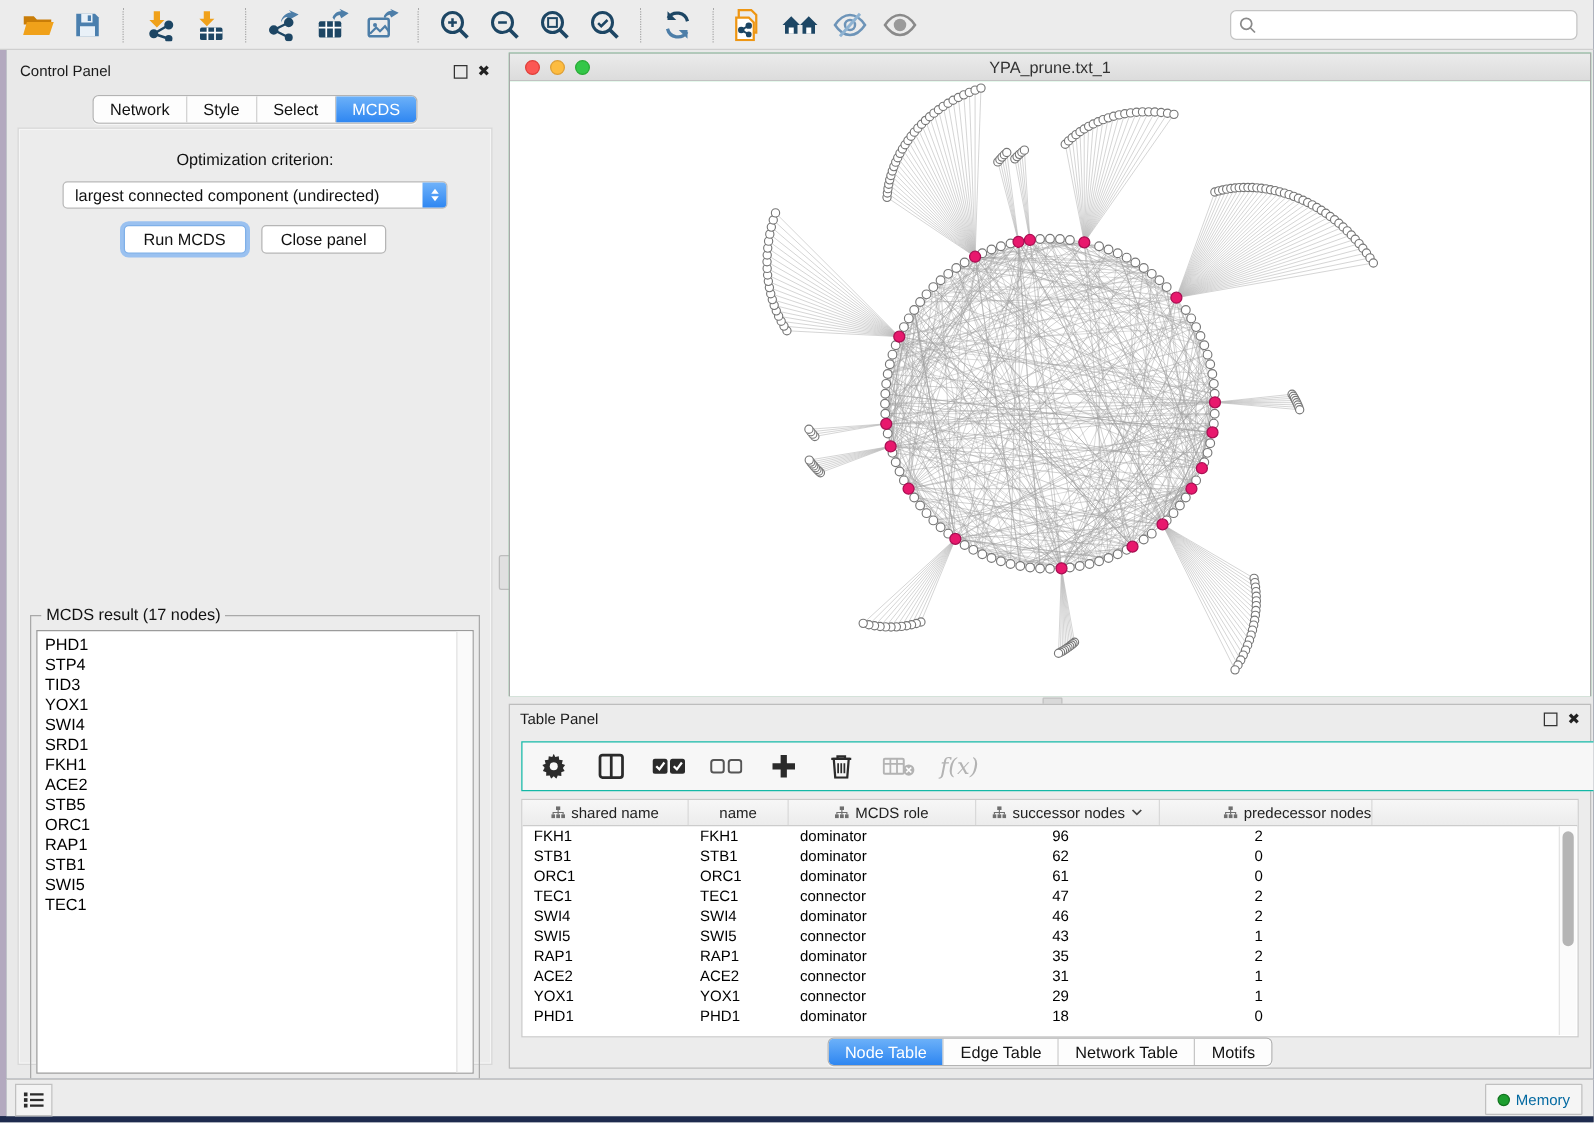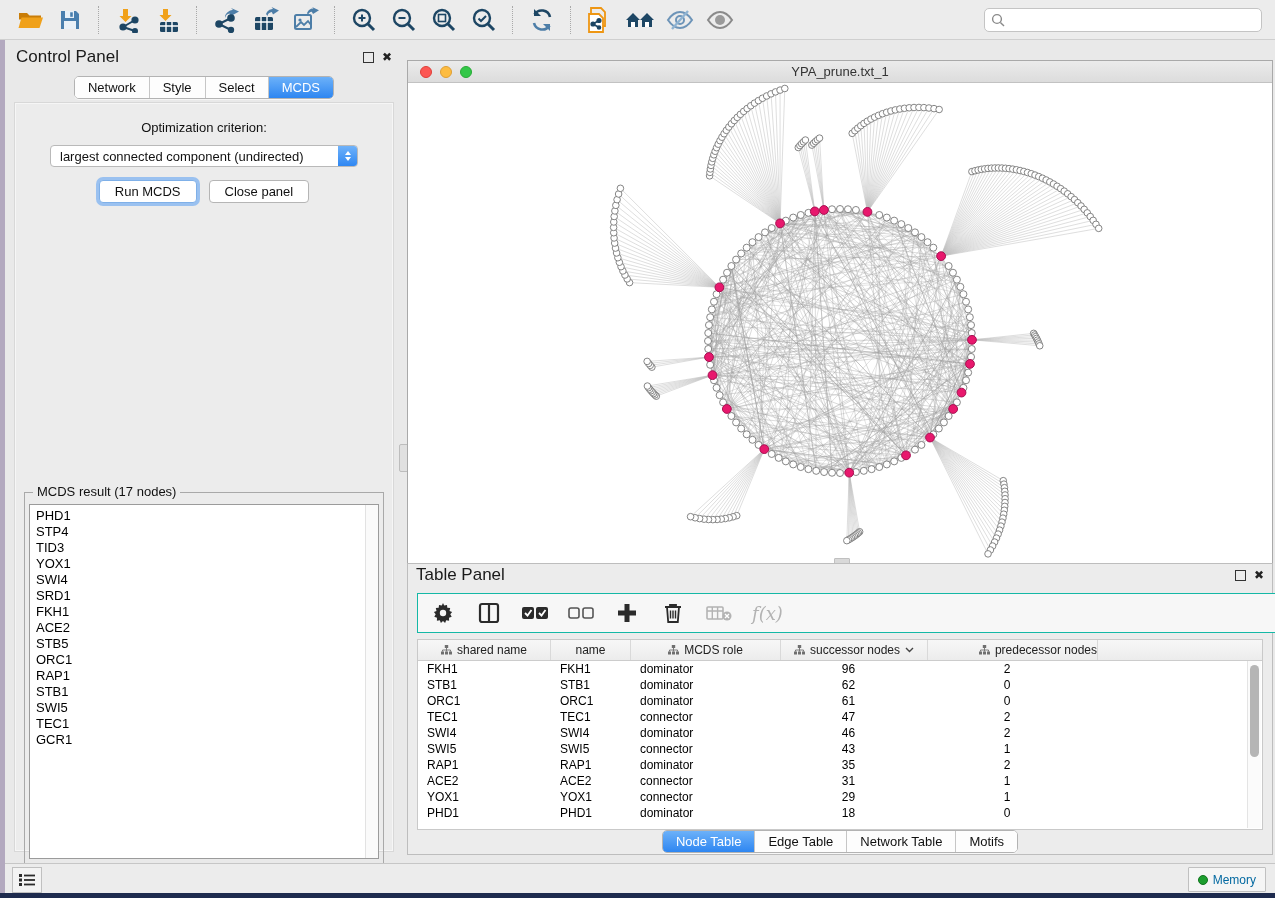--- a/index.html
+++ b/index.html
@@ -15,21 +15,21 @@
   .tb-spacer{flex:1;}
   .searchbox{width:278px;height:24px;background:#fff;border:1px solid #c4c4c4;border-radius:5px;margin-right:13px;display:flex;align-items:center;padding:0 6px;box-sizing:border-box;}
   .searchbox input{border:none;outline:none;flex:1;font-size:12px;background:transparent;margin-left:5px;}
 
   
   .main{position:absolute;left:5px;top:40px;width:1270px;height:823px;background:#e9e9e9;}
 
   
   .cpanel{position:absolute;left:3px;top:6px;width:392px;height:812px;}
   .panel-titlebar{display:flex;align-items:center;height:22px;padding:0 8px;}
-  .panel-title{font-size:17px;color:#1a1a1a;}
+  .panel-title{font-size:12px;color:#1a1a1a;}
   .panel-title-icons{margin-left:auto;display:flex;gap:8px;align-items:center;}
   .ticon{font-size:12px;color:#222;line-height:1;cursor:default;}
   .ticon.float{width:9px;height:9px;border:1.5px solid #333;display:inline-block;}
   .cp-tabs{position:absolute;left:0;right:0;top:30px;display:flex;justify-content:center;}
   .seg{display:inline-flex;border:1px solid #b3b3b3;border-radius:5px;overflow:hidden;background:#fdfdfd;box-shadow:0 1px 0 rgba(255,255,255,.6);}
   .seg .s{padding:2px 13px;font-size:13px;color:#111;background:#fdfdfd;border-right:1px solid #c6c6c6;line-height:17px;white-space:nowrap;}
   .seg .s:last-child{border-right:none;}
   .seg .s.active{background:linear-gradient(#6cb1f9,#2e86f1);color:#fff;}
   .cp-content{position:absolute;left:6px;top:56px;width:378px;height:748px;border:1px solid #d8d8d8;background:#ececec;box-shadow:inset 0 0 0 1px #f6f6f6;}
   .opt-label{text-align:center;font-size:13px;color:#111;margin-top:17px;}
@@ -46,21 +46,21 @@
   .mcds-list{position:absolute;left:4px;top:11px;right:4px;bottom:4px;background:#fff;border:1px solid #9b9b9b;overflow:hidden;display:flex;}
   .mcds-items{flex:1;padding:3px 0 0 6px;}
   .mcds-items div{font-size:13px;line-height:16px;color:#000;}
   .list-scroll{width:12px;background:#fafafa;border-left:1px solid #e2e2e2;}
 
   
   .vsplit-handle{position:absolute;left:394px;top:404px;width:8px;height:26px;background:#e0e0e0;border:1px solid #bdbdbd;border-radius:2px;}
   .hsplit-handle{position:absolute;left:829px;top:518px;width:14px;height:7px;background:#d9d9d9;border:1px solid #c0c0c0;border-radius:1px;}
 
   
-  .netwin{position:absolute;left:402px;top:20px;width:866px;height:515px;border:1px solid #a9a9a9;background:#86efac;box-sizing:border-box;}
+  .netwin{position:absolute;left:402px;top:2px;width:866px;height:515px;border:1px solid #a9a9a9;background:#86efac;box-sizing:border-box;}
   .net-titlebar{height:21px;background:linear-gradient(#ebebeb,#dcdcdc);border-bottom:1px solid #c2c2c2;position:relative;display:flex;align-items:center;justify-content:center;}
   .net-title{font-size:13px;color:#333;}
   .lights{position:absolute;left:12px;top:0;bottom:0;display:flex;align-items:center;gap:8px;}
   .light{width:12px;height:12px;border-radius:50%;display:inline-block;}
   .light.red{background:#fc5753;border:1px solid #df3e38;box-sizing:border-box;}
   .light.yellow{background:#fdbc40;border:1px solid #de9f34;box-sizing:border-box;}
   .light.green{background:#33c748;border:1px solid #27aa35;box-sizing:border-box;}
   .net-canvas{position:relative;width:864px;height:492px;background:#fff;overflow:hidden;}
 
   
@@ -286,21 +286,20 @@
                 <div>SWI4</div>
                 <div>SRD1</div>
                 <div>FKH1</div>
                 <div>ACE2</div>
                 <div>STB5</div>
                 <div>ORC1</div>
                 <div>RAP1</div>
                 <div>STB1</div>
                 <div>SWI5</div>
                 <div>TEC1</div>
-                <div>GCR1</div>
               </div>
             <div class="list-scroll"></div>
           </div>
         </div>
       </div>
     </div>
 
     <div class="vsplit-handle"></div>
 
     <div class="netwin">

